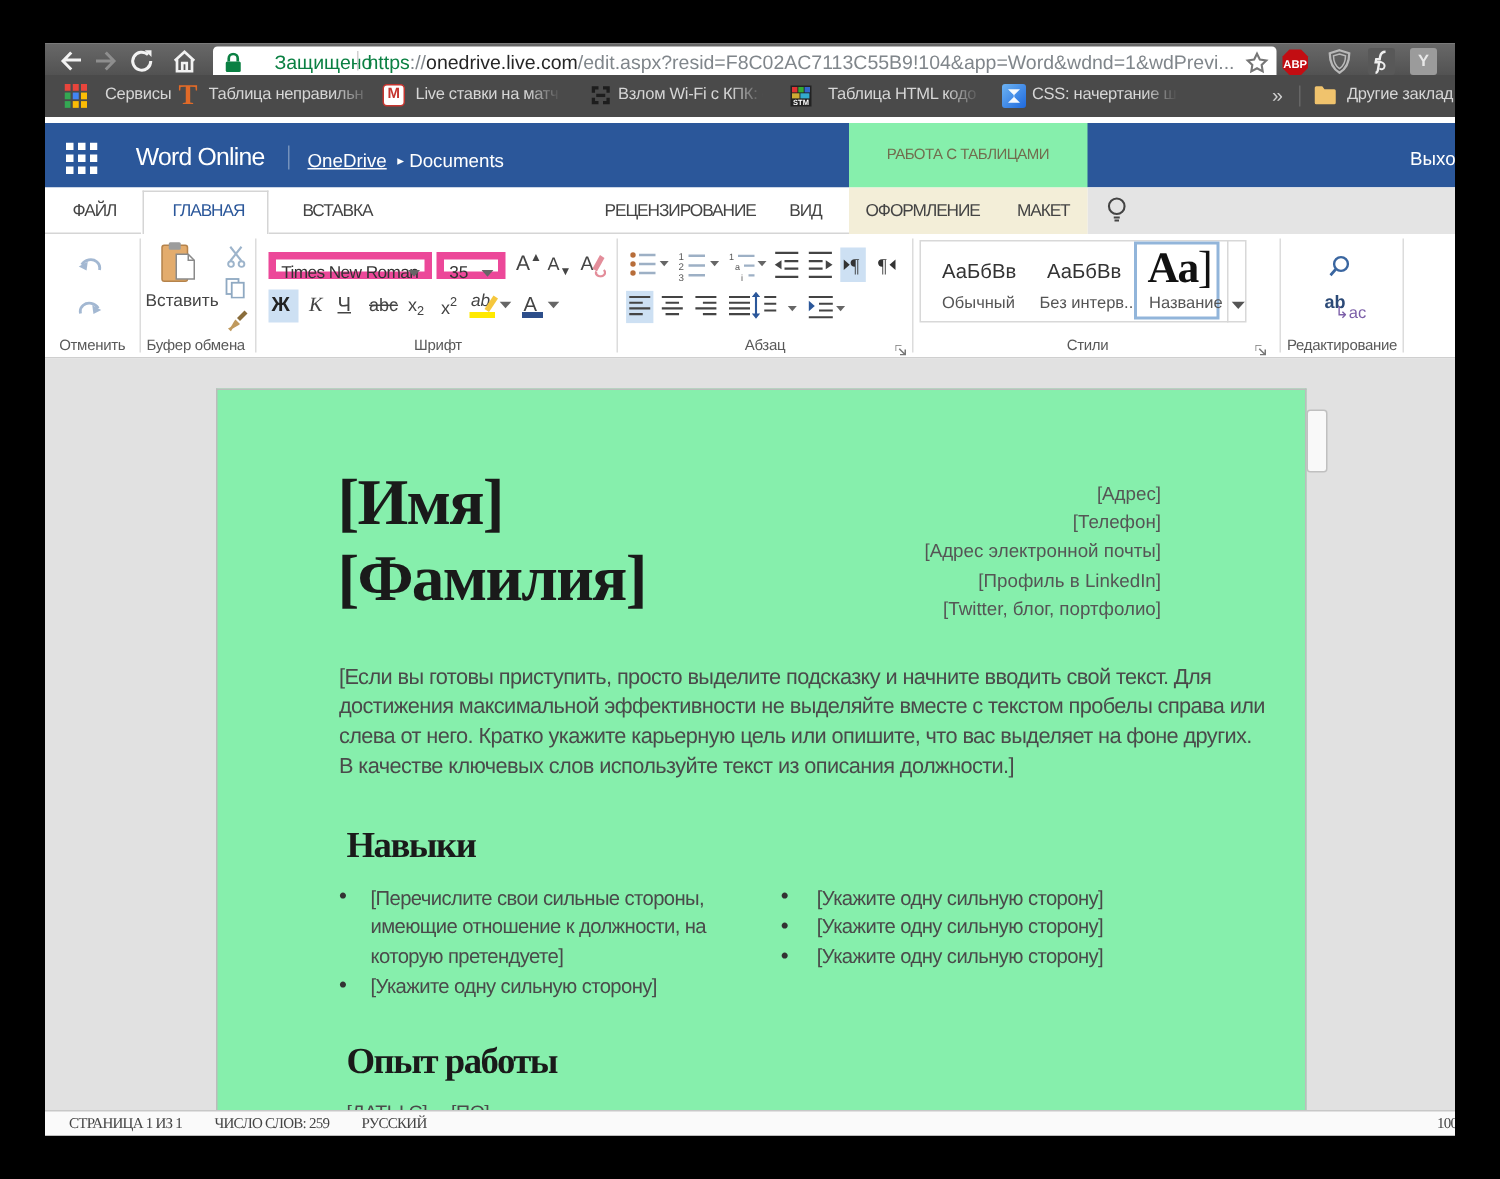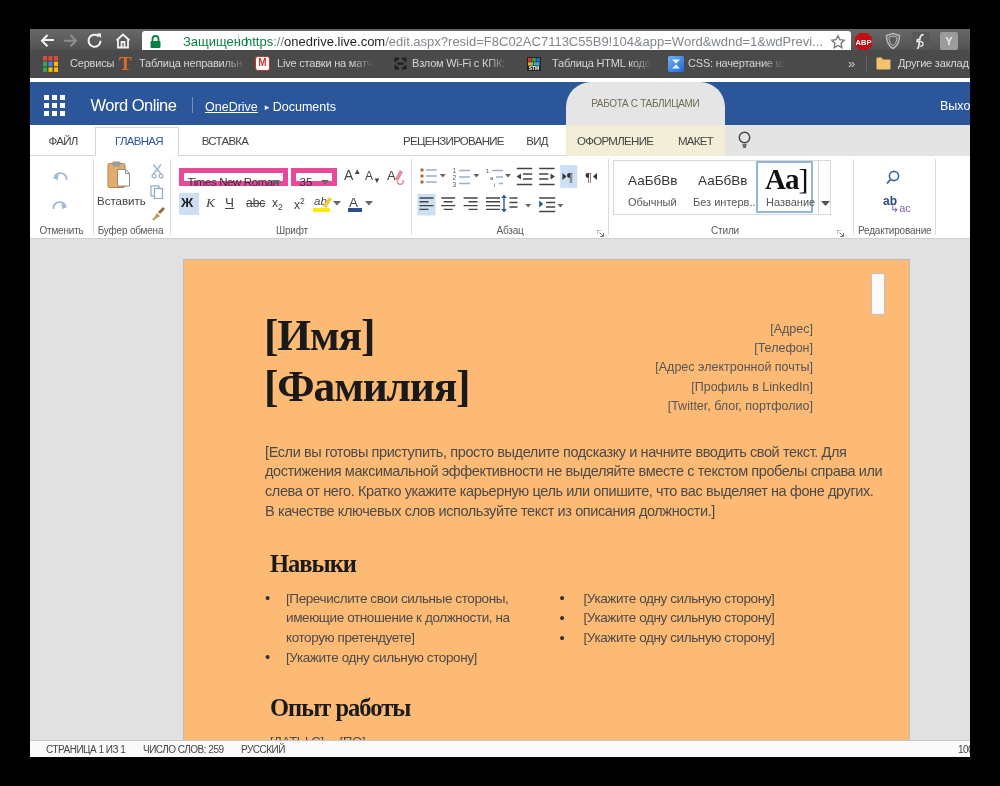--- a/index.html
+++ b/index.html
@@ -8,35 +8,35 @@
 .abs{position:absolute;}
 
 #toolbar{position:absolute;left:0;top:0;width:940px;height:25px;background:linear-gradient(#686868,#4e4e4e);}
 #omni{position:absolute;left:112px;top:2px;width:709px;height:21.5px;background:#fff;border-radius:3px;}
 
 #bookbar{position:absolute;left:0;top:21px;width:940px;height:27.5px;background:#4a4a4a;}
 .bkt{position:absolute;top:0;height:27.5px;line-height:27.5px;font-size:11px;letter-spacing:-0.2px;color:#d6d6d6;white-space:nowrap;}
 .fade{-webkit-mask-image:linear-gradient(90deg,#000 75%,transparent 97%);mask-image:linear-gradient(90deg,#000 75%,transparent 97%);}
 
 #bluebar{position:absolute;left:0;top:52.5px;width:940px;height:43.5px;background:#2b579a;}
-#beige{position:absolute;left:536px;top:52.5px;width:158.5px;height:74px;background:#e5e5e5;border-radius:25px;}
+#beige{position:absolute;left:536px;top:52.5px;width:158.5px;height:74px;background:#86efac;}
 
 #tabrow{position:absolute;left:0;top:96px;width:940px;height:30.5px;background:#fff;}
 #tabrow .tab{position:absolute;top:0;height:30px;line-height:32px;font-size:11.5px;letter-spacing:-0.7px;color:#444;white-space:nowrap;text-align:center;}
 
 #ribbon{position:absolute;left:0;top:126.5px;width:940px;height:83.5px;background:#fff;border-bottom:1px solid #cfcfcf;}
 .gdiv{position:absolute;top:3px;height:76px;width:1px;background:#dcdcdc;}
 .glabel{position:absolute;top:69.5px;font-size:10px;letter-spacing:-0.2px;color:#595959;white-space:nowrap;text-align:center;}
 .combo{position:absolute;border:5px solid #ec4899;background:#fff;}
 
 #docarea{position:absolute;left:0;top:210px;width:940px;height:501px;background:#e1e1e1;}
-#page{position:absolute;left:114px;top:19.5px;width:727px;height:482px;background:#fdba74;border:1px solid #bcbcbc;border-bottom:none;overflow:hidden;margin-left:39px;}
+#page{position:absolute;left:114px;top:19.5px;width:727px;height:482px;background:#86efac;border:1px solid #bcbcbc;border-bottom:none;overflow:hidden;}
 #thumb{position:absolute;left:840.5px;top:33.5px;width:14.5px;height:42px;background:#f9f9f9;border:1px solid #c0c0c0;border-radius:2.5px;}
 
-#statusbar{position:absolute;left:0;top:711px;width:940px;height:19px;background:#fafafa;border-top:1px solid #c8c8c8;font-size:10px;letter-spacing:-0.5px;color:#444;}
+#statusbar{position:absolute;left:0;top:711px;width:940px;height:19px;background:#fafafa;border-top:1px solid #c8c8c8;font-size:10px;letter-spacing:-0.5px;color:#444;font-family:Liberation Serif, serif;}
 .st{position:absolute;top:2.5px;white-space:nowrap;}
 .ser{font-family:"Liberation Serif",serif;}
 .bdot{font-size:15px;color:#333;}
 .btxt{font-size:13.5px;letter-spacing:-0.4px;color:#4a4a4a;line-height:19.9px;white-space:nowrap;}
 </style></head>
 <body>
 <div id="shot">
   <div id="toolbar">
     <svg class="abs" style="left:8px;top:3px;" width="18" height="18" viewBox="0 0 18 18">
         <path d="M16 8H5.5 M9.5 3 L4 8.7 L9.5 14.3" stroke="#f2f2f2" stroke-width="2" fill="none"></path>

